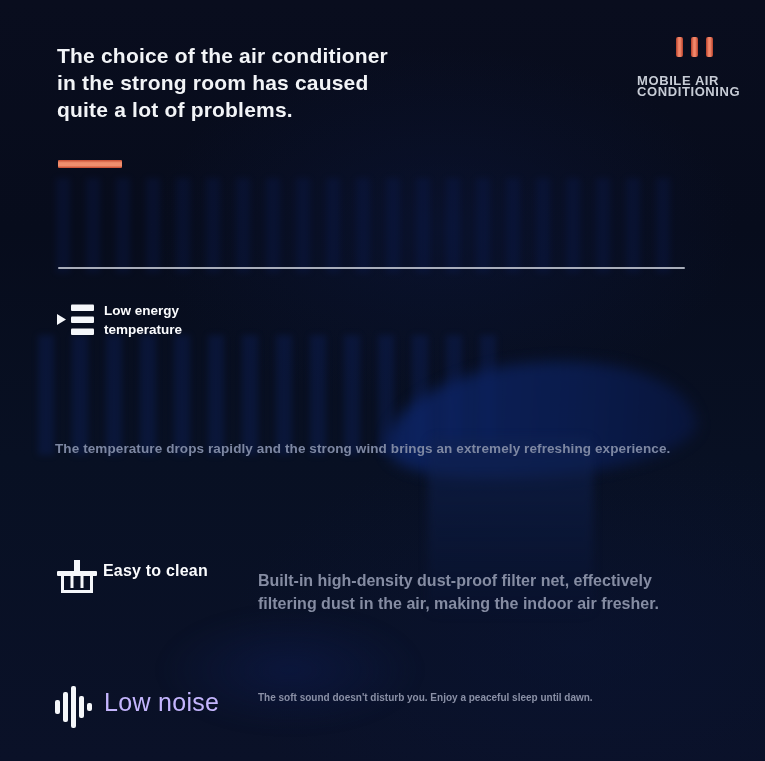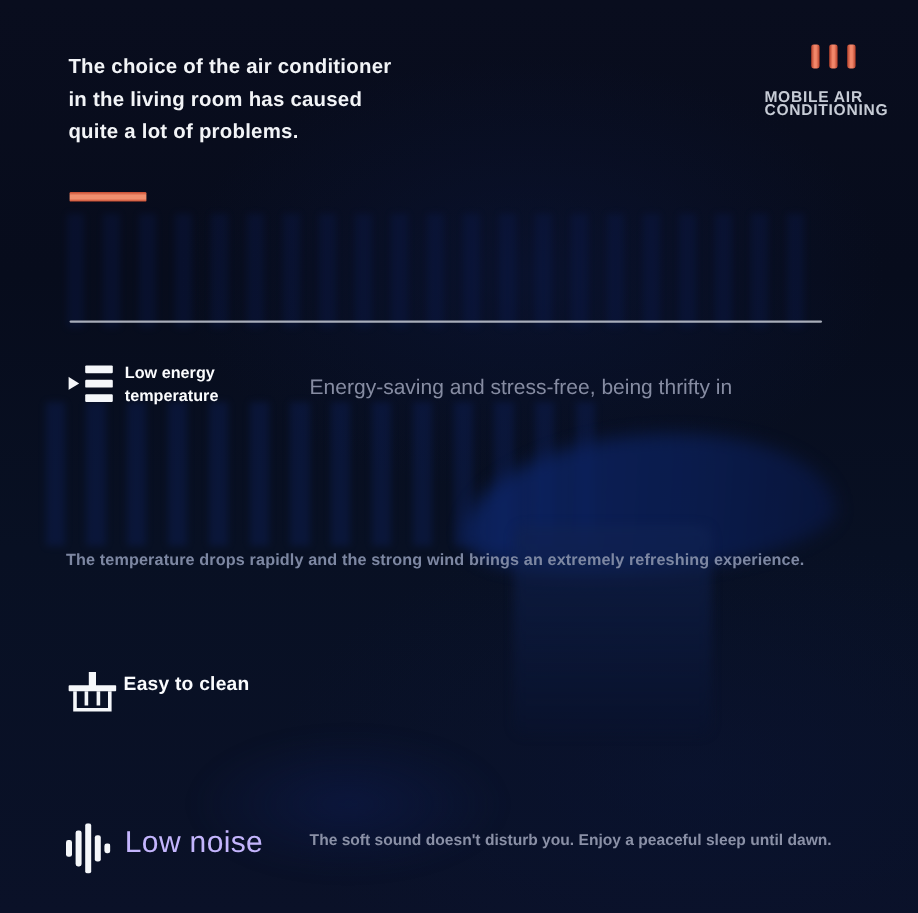--- a/index.html
+++ b/index.html
@@ -45,21 +45,21 @@
     border-radius:10px;filter:blur(4px);
   }
   .bg-glow-bottomleft{
     position:absolute;left:160px;top:610px;width:260px;height:120px;
     background:radial-gradient(closest-side, rgba(14,28,80,.5), rgba(0,0,0,0));
     filter:blur(6px);
   }
   
   .title{
     position:absolute;left:57px;top:42px;
-    color:#f2f4f7;font-size:17px;line-height:27px;font-weight:600;
+    color:#f2f4f7;font-size:21px;line-height:27px;font-weight:600;
     letter-spacing:.2px;
   }
   .title-underline{
     position:absolute;left:58px;top:160px;width:64px;height:8px;
     background:linear-gradient(180deg,#c74b30 0%,#f08f6e 35%,#f08f6e 70%,#c74b30 100%);
     border-radius:1px;
   }
   .brand{position:absolute;left:637px;top:37px;width:110px;}
   .brand-bars{display:flex;gap:8px;margin-left:39px;}
   .brand-bar{
@@ -87,58 +87,58 @@
   .f1-label{
     position:absolute;left:104px;top:301px;
     color:#fbfcfe;font-size:13.5px;line-height:19px;font-weight:700;
   }
   .f1-desc{
     position:absolute;left:258px;top:308px;
     color:#868ca2;font-size:17.5px;line-height:29px;font-weight:400;
   }
   .highlight-text{
     position:absolute;left:55px;top:441px;
-    color:#7d87a2;font-size:13.5px;font-weight:600;letter-spacing:.1px;margin-top:18px;
+    color:#7d87a2;font-size:13.5px;font-weight:600;letter-spacing:.1px;
   }
   .f2-icon{left:57px;top:560px;}
   .f2-label{
     position:absolute;left:103px;top:562px;
     color:#fbfcfe;font-size:16px;font-weight:600;letter-spacing:.2px;
   }
   .f2-desc{
     position:absolute;left:258px;top:570px;
     color:#858ca2;font-size:16px;line-height:22.5px;font-weight:600;
   }
   .f3-icon{left:55px;top:686px;}
   .f3-label{
     position:absolute;left:104px;top:688px;
     color:#c4b5fd;font-size:25px;font-weight:500;letter-spacing:.3px;
   }
   .f3-desc{
     position:absolute;left:258px;top:692px;
-    color:#8a90a6;font-size:13px;font-weight:600;
+    color:#8a90a6;font-size:10px;font-weight:600;
   }
 </style>
 </head>
 <body>
 
 <div class="page">
 
   <div class="bg-layer">
     <div class="bg-vignette"></div>
     <div class="bg-streaks-top"></div>
     <div class="bg-streaks-mid"></div>
     <div class="bg-ac-glow"></div>
     <div class="bg-ac-unit"></div>
     <div class="bg-glow-bottomleft"></div>
   </div>
 
   <div class="title">
     <div>The choice of the air conditioner</div>
-    <div>in the living room has caused</div>
+    <div>in the strong room has caused</div>
     <div>quite a lot of problems.</div>
   </div>
   <div class="title-underline"></div>
 
   <div class="brand">
     <div class="brand-bars">
       <div class="brand-bar"></div>
       <div class="brand-bar"></div>
       <div class="brand-bar"></div>
     </div>
@@ -157,35 +157,38 @@
       <rect x="14" y="2.5" width="23" height="6.5" rx="1"></rect>
       <rect x="14" y="14.5" width="23" height="6.5" rx="1"></rect>
       <rect x="14" y="26.5" width="23" height="6.5" rx="1"></rect>
     </svg>
   </div>
   <div class="f1-label">
     <div>Low energy</div>
     <div>temperature</div>
   </div>
   <div class="f1-desc">
-    <div>Energy-saving and stress-free, being thrifty in</div>
   </div>
 
   <div class="highlight-text">The temperature drops rapidly and the strong wind brings an extremely refreshing experience.</div>
 
   <div class="icon f2-icon">
     <svg width="40" height="38" viewBox="0 0 40 38" xmlns="http://www.w3.org/2000/svg">
       <rect x="17" y="0" width="6" height="12" fill="#f5f7fa"></rect>
       <rect x="0" y="11" width="40" height="5" rx="1" fill="#f5f7fa"></rect>
       <path d="M5.5 16 V31.5 H34.5 V16" stroke="#f5f7fa" stroke-width="3" fill="none"></path>
       <path d="M15 16 V28" stroke="#f5f7fa" stroke-width="3" fill="none"></path>
       <path d="M25 16 V28" stroke="#f5f7fa" stroke-width="3" fill="none"></path>
     </svg>
   </div>
   <div class="f2-label">Easy to clean</div>
+  <div class="f2-desc">
+    <div>Built-in high-density dust-proof filter net, effectively</div>
+    <div>filtering dust in the air, making the indoor air fresher.</div>
+  </div>
 
   <div class="icon f3-icon">
     <svg width="37" height="42" viewBox="0 0 37 42" fill="#f5f7fa" xmlns="http://www.w3.org/2000/svg">
       <rect x="0" y="14" width="5" height="14" rx="2"></rect>
       <rect x="8" y="6" width="5" height="30" rx="2"></rect>
       <rect x="16" y="0" width="5" height="42" rx="2"></rect>
       <rect x="24" y="10" width="5" height="22" rx="2"></rect>
       <rect x="32" y="17" width="5" height="8" rx="2"></rect>
     </svg>
   </div>

